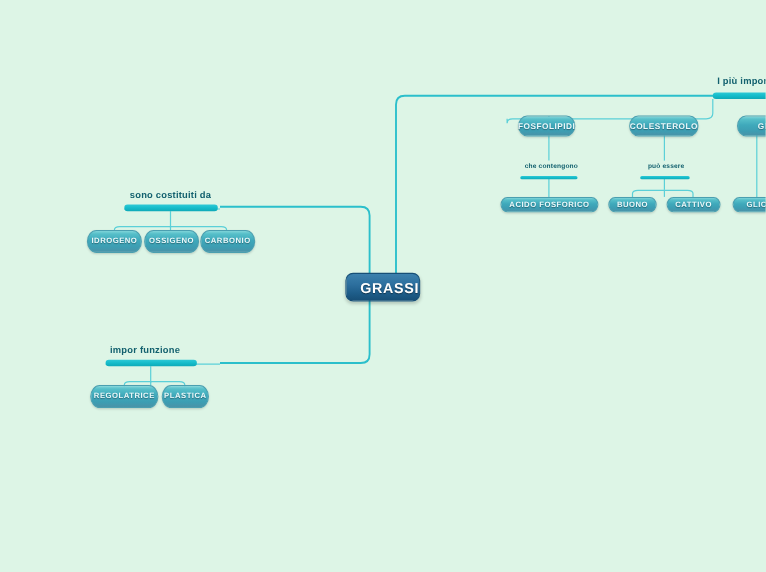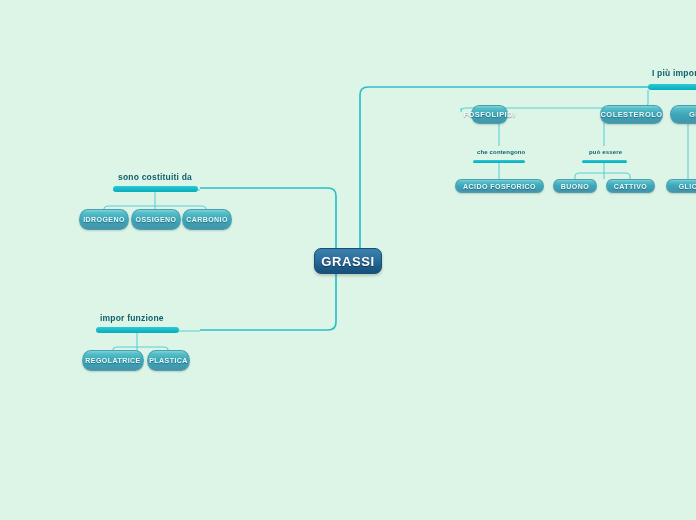--- a/index.html
+++ b/index.html
@@ -36,21 +36,21 @@
     box-sizing: border-box;
     background: linear-gradient(to bottom, #3c81ad 0%, #2d6f9e 40%, #1d5c88 75%, #174f77 100%);
     border: 1px solid #174f77;
     border-radius: 7px;
     color: #ffffff;
     font-weight: bold;
     font-size: 13px;
     letter-spacing: 0.6px;
     display: flex;
     align-items: center;
-    justify-content: center;
+    justify-content: flex-end;
     text-shadow: 0 1px 1px rgba(0,0,0,0.45);
     box-shadow: 0 2px 3px rgba(0,0,0,0.18);
   }
   
   .node {
     position: absolute;
     box-sizing: border-box;
     background: linear-gradient(to bottom, #7fd4d9 0%, #56bfc9 14%, #3fa9bb 45%, #3d9db2 78%, #4a93a8 100%);
     border: 1px solid #4b9fb0;
     border-radius: 9px / 11px;
@@ -168,24 +168,24 @@
   <div class="node" style="left:82px; top:350px; width:62px; height:21px;">
     <span>REGOLATRICE</span>
   </div>
   <div class="node" style="left:147px; top:350px; width:43px; height:21px;">
     <span>PLASTICA</span>
   </div>
 
   <div class="branch-label main" style="left:652px; top:68px;">I più impor</div>
   <div class="branch-bar" style="left:648px; top:84px; width:56px; height:6px;"></div>
 
-  <div class="node big" style="left:471px; top:105px; width:37px; height:19px;">
+  <div class="node big" style="left:471px; top:105px; width:52px; height:19px;">
     <span>FOSFOLIPIDI</span>
   </div>
-  <div class="node big" style="left:600px; top:105px; width:63px; height:19px;">
+  <div class="node big" style="left:572px; top:105px; width:63px; height:19px;">
     <span>COLESTEROLO</span>
   </div>
   <div class="node big" style="left:670px; top:105px; width:63px; height:19px;">
     <span>GLICE</span>
   </div>
 
   <div class="branch-label sub" style="left:477px; top:149px;">che contengono</div>
   <div class="branch-bar thin" style="left:473px; top:160px; width:52px; height:3px;"></div>
 
   <div class="branch-label sub" style="left:589px; top:149px;">può essere</div>

